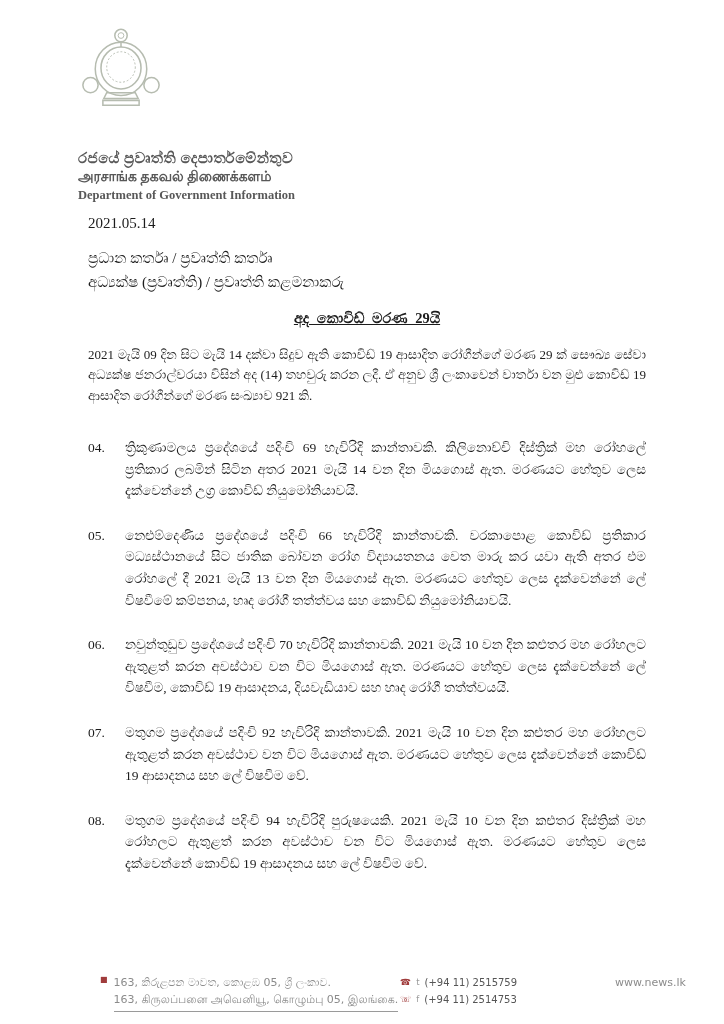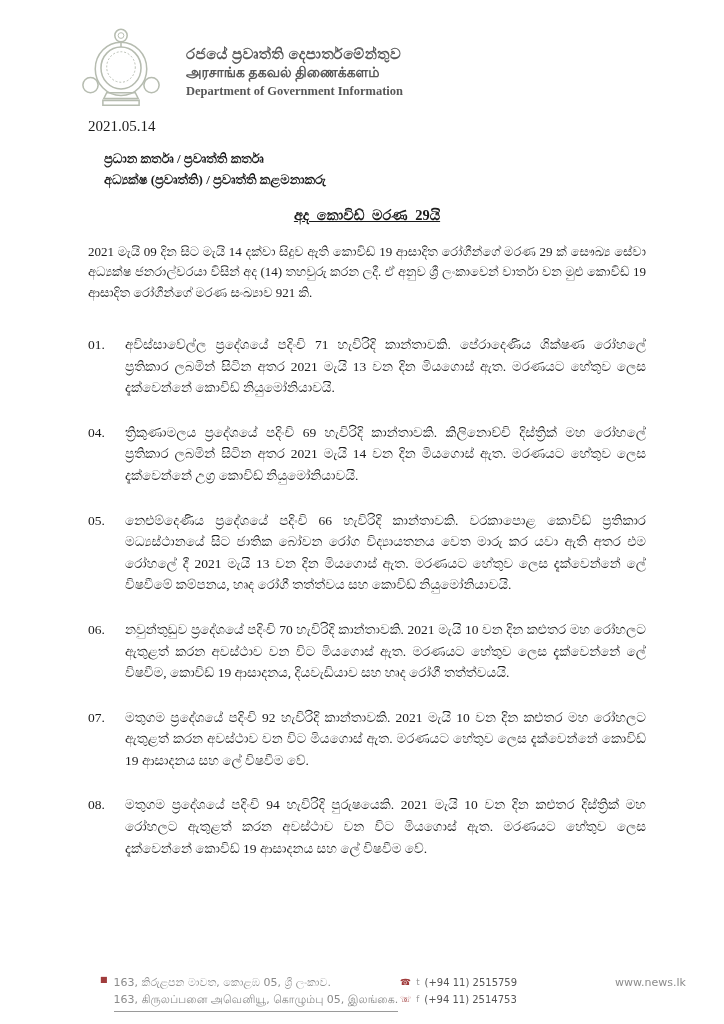--- a/index.html
+++ b/index.html
@@ -10,31 +10,31 @@
     height: 1024px;
     margin: 0 auto;
     background: #ffffff;
     overflow: hidden;
     font-family: "Liberation Serif", "DejaVu Serif", serif;
     color: #1c1c1c;
   }
   .content { padding: 26px 78px 0 88px; }
 
   
-  .letterhead { display: flex; align-items: flex-start; gap: 22px; margin-left: -10px; margin-bottom: 10px; }
+  .letterhead { display: flex; align-items: flex-start; gap: 22px; margin-left: -10px; margin-bottom: 10px; flex-direction: column; }
   .emblem { width: 86px; height: 82px; flex: 0 0 auto; }
   .org-block { padding-top: 18px; color: #585858; }
   .org-si { font-size: 15px; font-weight: 700; letter-spacing: .5px; line-height: 1.35; }
   .org-ta { font-size: 14px; font-weight: 700; line-height: 1.35; }
   .org-en { font-size: 12.5px; font-weight: 700; line-height: 1.4; }
 
   
   .doc-date { font-size: 15px; font-weight: 400; margin-top: 4px; }
   .meta-right { text-align: right; font-weight: 700; font-size: 13.5px; line-height: 1.6; margin-top: 2px; }
-  .addressee { font-size: 13px; line-height: 1.6; margin-top: 14px; font-weight: 700; margin-left: 16px; }
+  .addressee { font-size: 15px; line-height: 1.6; margin-top: 14px; font-weight: 400; }
 
   
   .doc-title {
     text-align: center;
     font-size: 14.5px;
     font-weight: 700;
     text-decoration: underline;
     margin: 16px 0 18px 0;
     word-spacing: 4px;
   }
@@ -105,24 +105,20 @@
     <div class="addressee">
       <div>ප්‍රධාන කර්තෘ / ප්‍රවෘත්ති කර්තෘ</div>
       <div>අධ්‍යක්ෂ (ප්‍රවෘත්ති) / ප්‍රවෘත්ති කළමනාකරු</div>
     </div>
 
     <div class="doc-title">අද  කොවිඩ් මරණ 29යි</div>
 
     <p class="intro">2021 මැයි 09 දින සිට මැයි 14 දක්වා සිදුව ඇති කොවිඩ් 19 ආසාදිත රෝගීන්ගේ මරණ 29 ක් සෞඛ්‍ය සේවා අධ්‍යක්ෂ ජනරාල්වරයා විසින් අද (14) තහවුරු කරන ලදී. ඒ අනුව ශ්‍රී ලංකාවෙන් වාර්තා වන මුළු කොවිඩ් 19 ආසාදිත රෝගීන්ගේ මරණ සංඛ්‍යාව 921 කි.</p>
 
     <div class="item">
-      <span class="item-no">01.</span>
-      <p class="item-text">අවිස්සාවේල්ල ප්‍රදේශයේ පදිංචි 71 හැවිරිදි කාන්තාවකි. පේරාදෙණිය ශික්ෂණ රෝහලේ ප්‍රතිකාර ලබමින් සිටින අතර 2021 මැයි 13 වන දින මියගොස් ඇත. මරණයට හේතුව ලෙස දැක්වෙන්නේ කොවිඩ් නියුමෝනියාවයි.</p>
-    </div>
-    <div class="item">
       <span class="item-no">04.</span>
       <p class="item-text">ත්‍රිකුණාමලය ප්‍රදේශයේ පදිංචි 69 හැවිරිදි කාන්තාවකි. කිලිනොච්චි දිස්ත්‍රික් මහ රෝහලේ ප්‍රතිකාර ලබමින් සිටින අතර 2021 මැයි 14 වන දින මියගොස් ඇත. මරණයට හේතුව ලෙස දැක්වෙන්නේ උග්‍ර කොවිඩ් නියුමෝනියාවයි.</p>
     </div>
     <div class="item">
       <span class="item-no">05.</span>
       <p class="item-text">නෙළුම්දෙණිය ප්‍රදේශයේ පදිංචි 66 හැවිරිදි කාන්තාවකි. වරකාපොළ කොවිඩ් ප්‍රතිකාර මධ්‍යස්ථානයේ සිට ජාතික බෝවන රෝග විද්‍යායතනය වෙත මාරු කර යවා ඇති අතර එම රෝහලේ දී 2021 මැයි 13 වන දින මියගොස් ඇත. මරණයට හේතුව ලෙස දැක්වෙන්නේ ලේ විෂවීමේ කම්පනය, හෘද රෝගී තත්ත්වය සහ කොවිඩ් නියුමෝනියාවයි.</p>
     </div>
     <div class="item">
       <span class="item-no">06.</span>
       <p class="item-text">නවුන්තුඩුව ප්‍රදේශයේ පදිංචි 70 හැවිරිදි කාන්තාවකි. 2021 මැයි 10 වන දින කළුතර මහ රෝහලට ඇතුළත් කරන අවස්ථාව වන විට මියගොස් ඇත. මරණයට හේතුව ලෙස දැක්වෙන්නේ ලේ විෂවීම, කොවිඩ් 19 ආසාදනය, දියවැඩියාව සහ හෘද රෝගී තත්ත්වයයි.</p>

